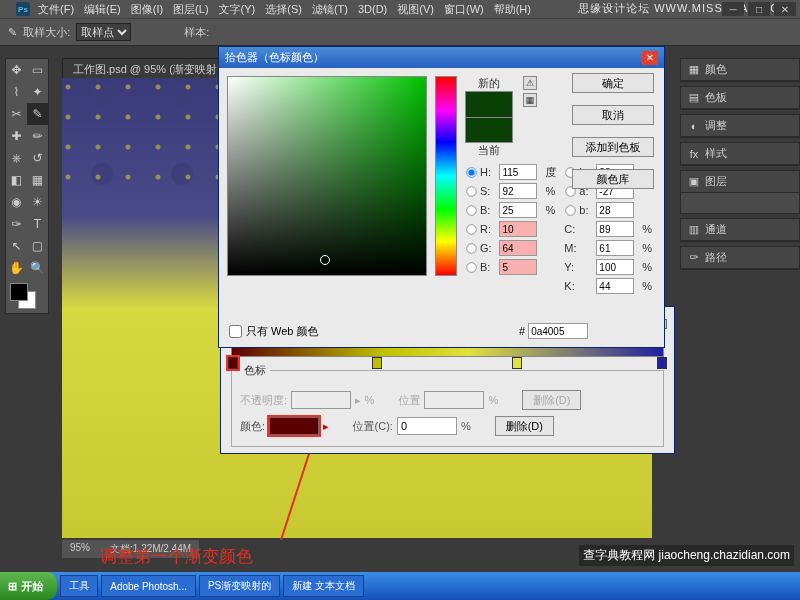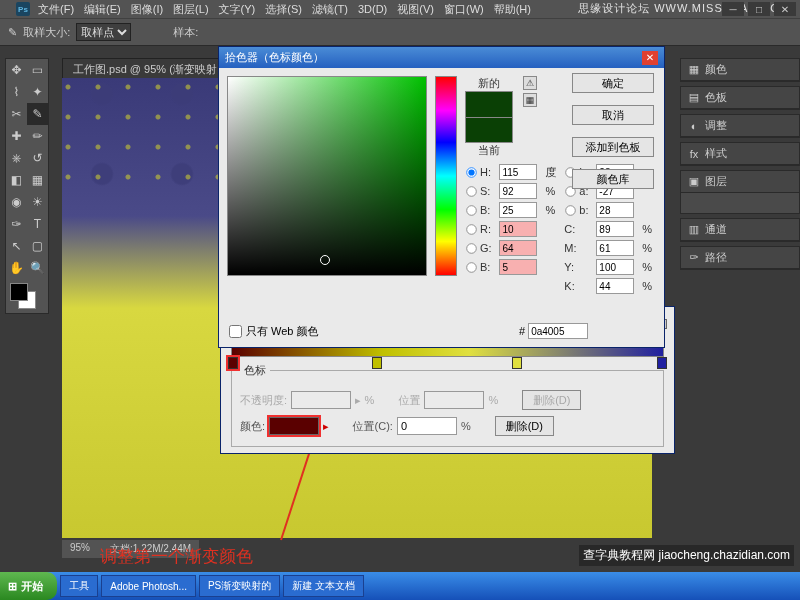--- a/index.html
+++ b/index.html
@@ -98,21 +98,21 @@
     <div>─</div>
     <div>□</div>
     <div>✕</div>
   </div>
 </div>
 
 <div class="optbar">
   <span>✎</span>
   <span class="lbl">取样大小:</span>
   <select><option>取样点</option></select>
-  <span class="lbl" style="margin-left:42px">样本:</span>
+  <span class="lbl" style="margin-left:53px">样本:</span>
 </div>
 
 <div class="workspace">
   <div class="toolbox">
     <div class="toolbox-row">
         <div class="tool">✥</div>
         <div class="tool">▭</div>
       </div>
     <div class="toolbox-row">
         <div class="tool">⌇</div>

